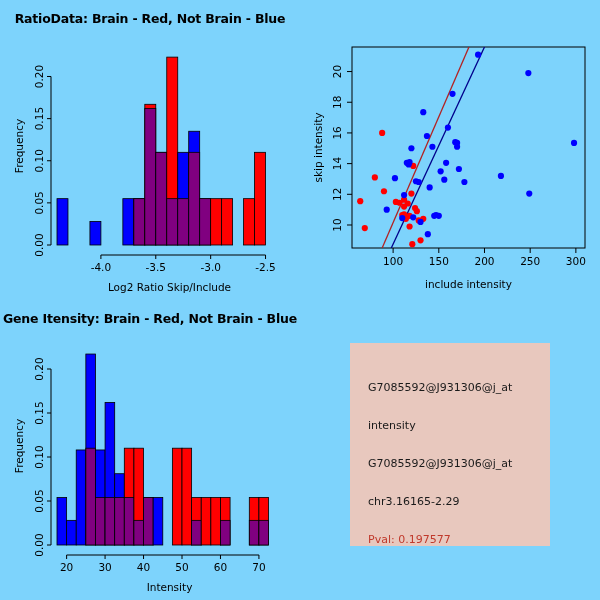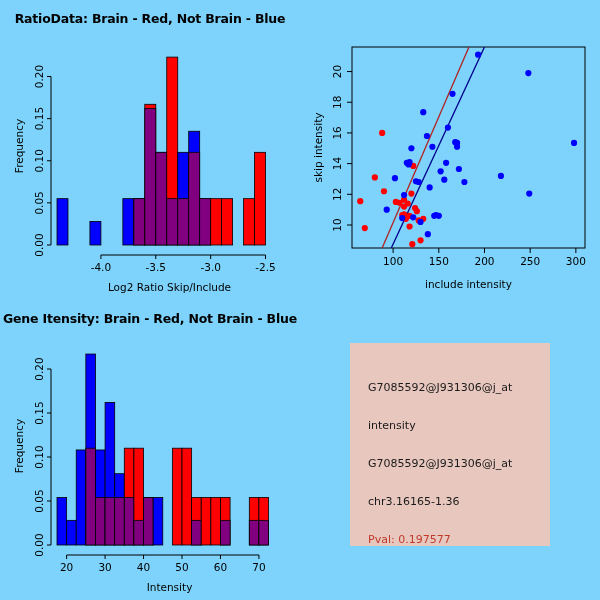--- a/index.html
+++ b/index.html
@@ -261,18 +261,18 @@
         <text x="169.5" y="291" class="axtitle" text-anchor="middle">Intensity</text>
         <text x="23" y="146" class="axtitle" text-anchor="middle" transform="rotate(-90 23 146)">Frequency</text>
       </svg>
   </div>
 
   <div class="panel p-br">
     <div class="infobox" id="infobox" style="background: rgb(232, 200, 190);">
       <div class="infoline" id="info-0" style="top:38px">G7085592@J931306@j_at</div>
       <div class="infoline" id="info-1" style="top:76px">intensity</div>
       <div class="infoline" id="info-2" style="top:114px">G7085592@J931306@j_at</div>
-      <div class="infoline" id="info-3" style="top:152px">chr3.16165-1.36</div>
+      <div class="infoline" id="info-3" style="top:152px">chr3.16165-2.29</div>
       <div class="infoline pval" id="info-4" style="top: 190px; color: rgb(192, 57, 43);">Pval: 0.197577</div>
     </div>
   </div>
 
 </div>
 
 </body></html>

